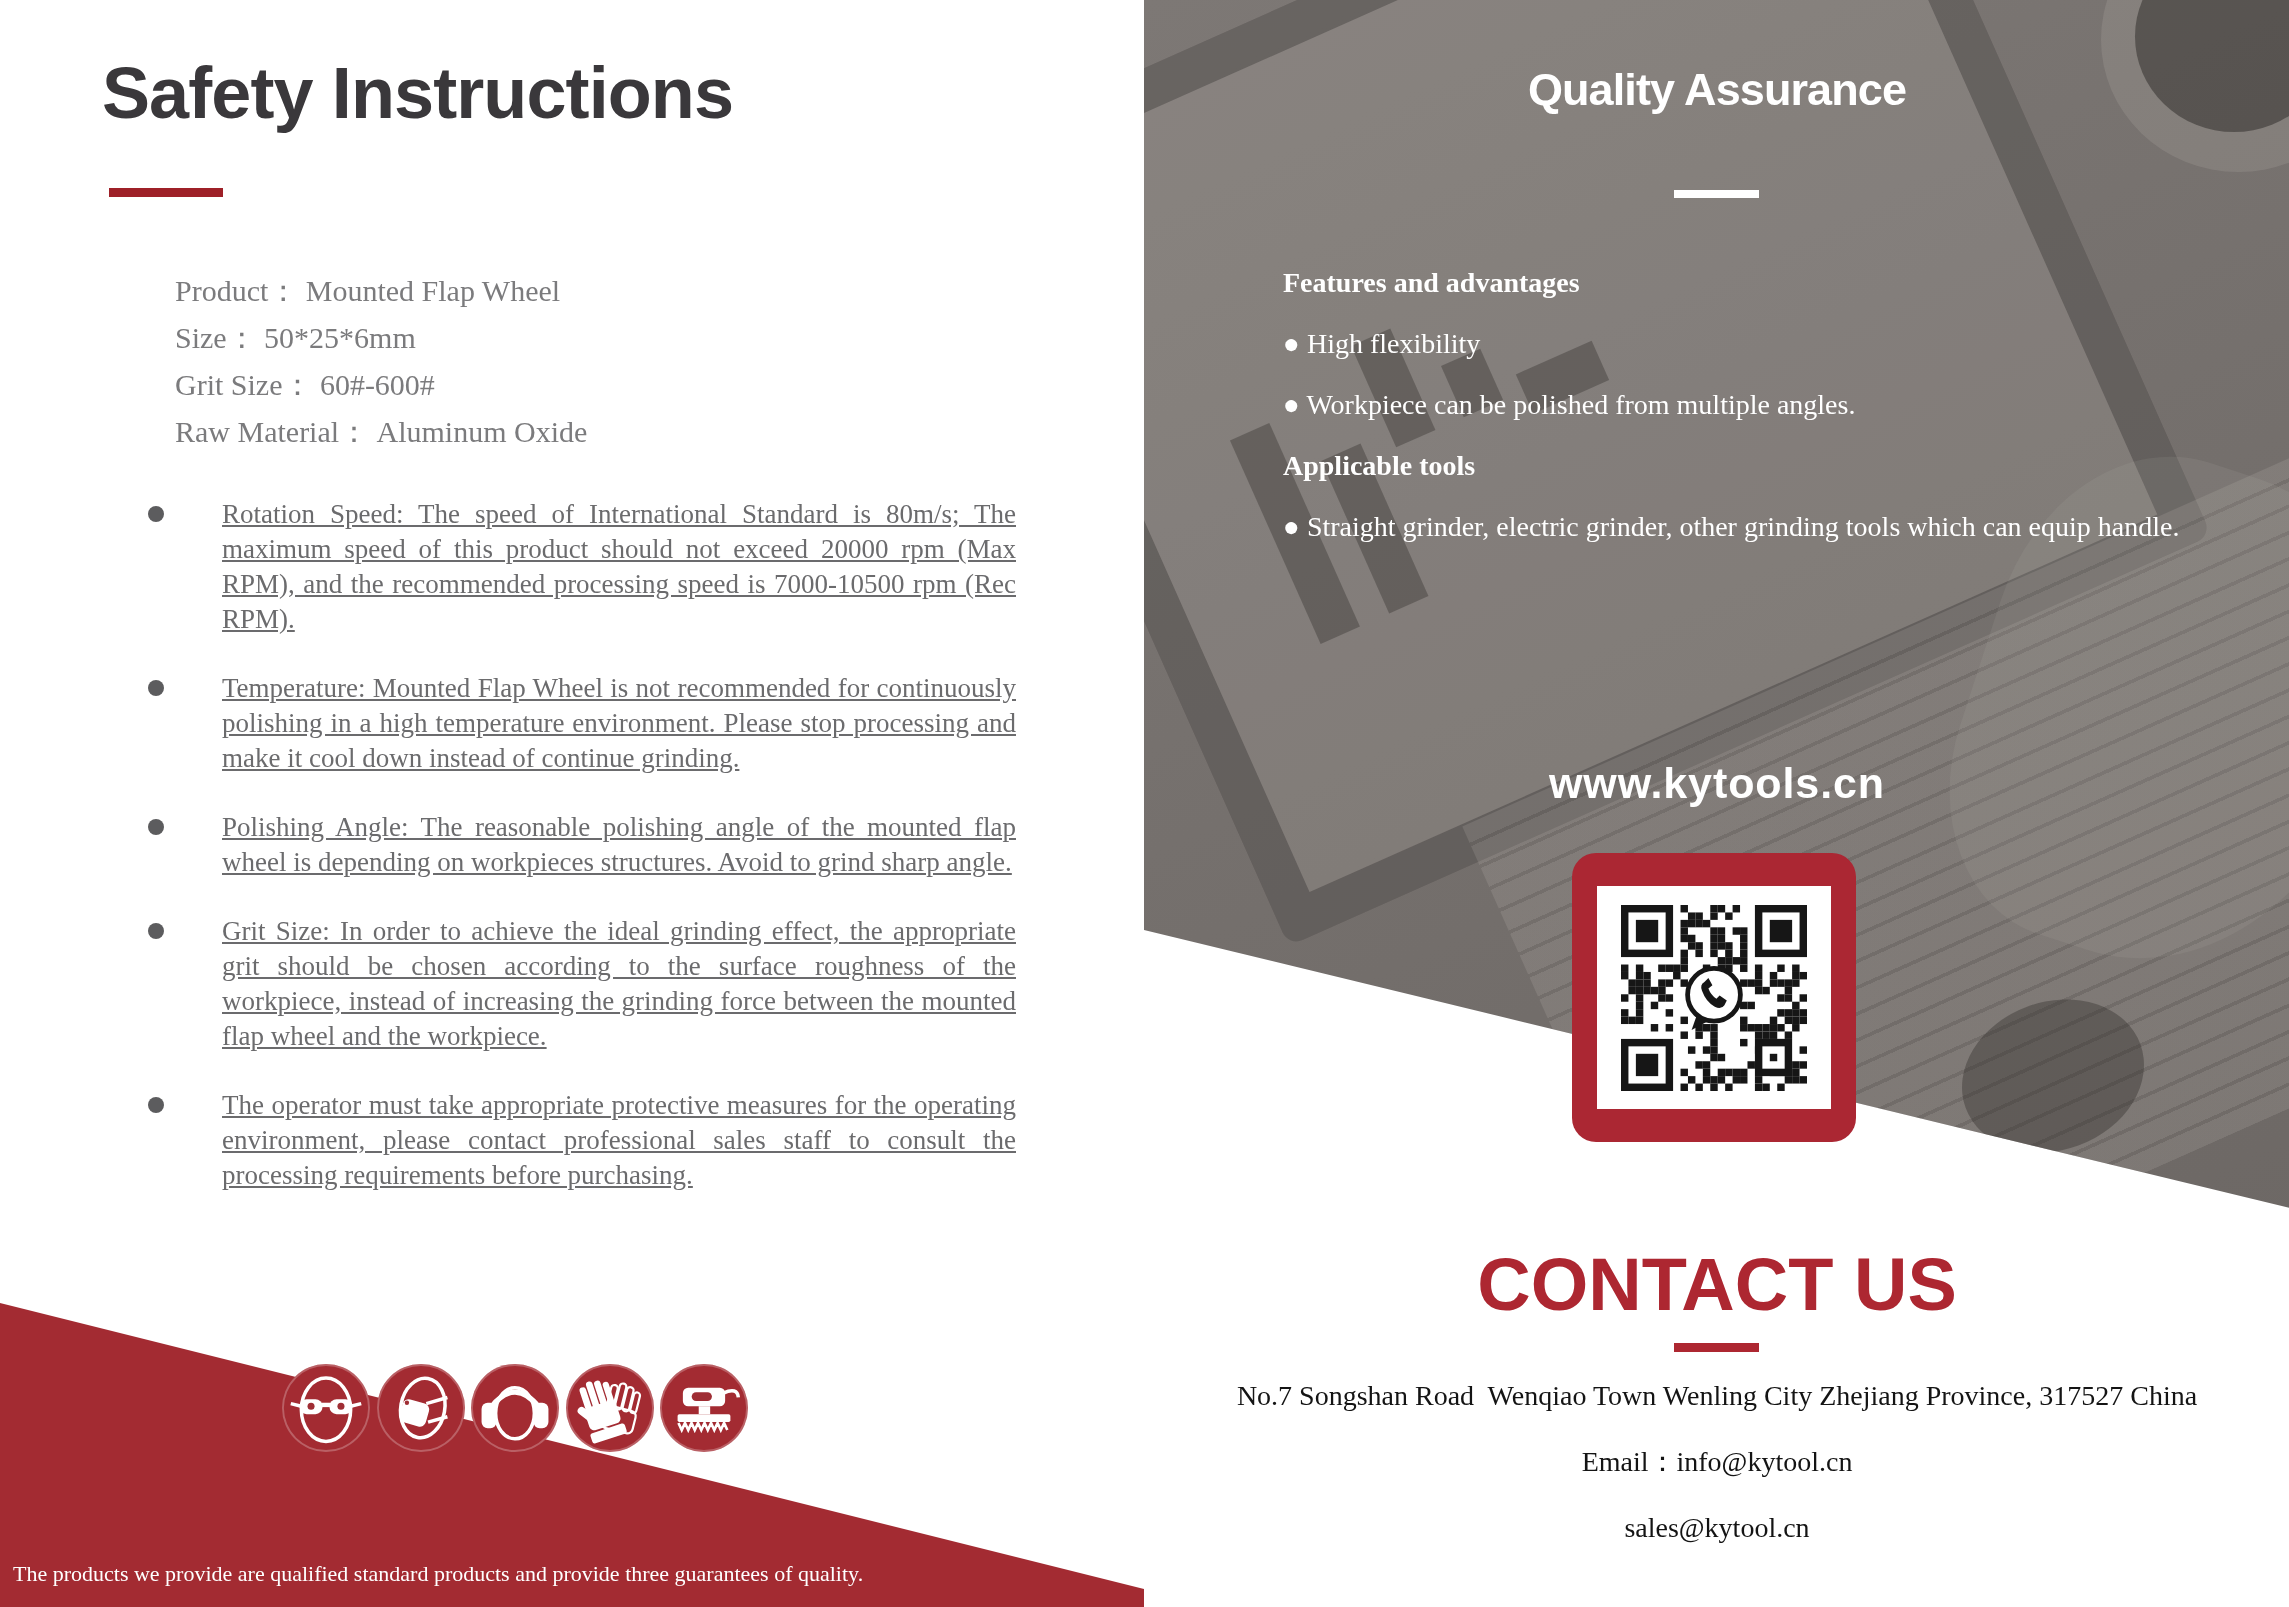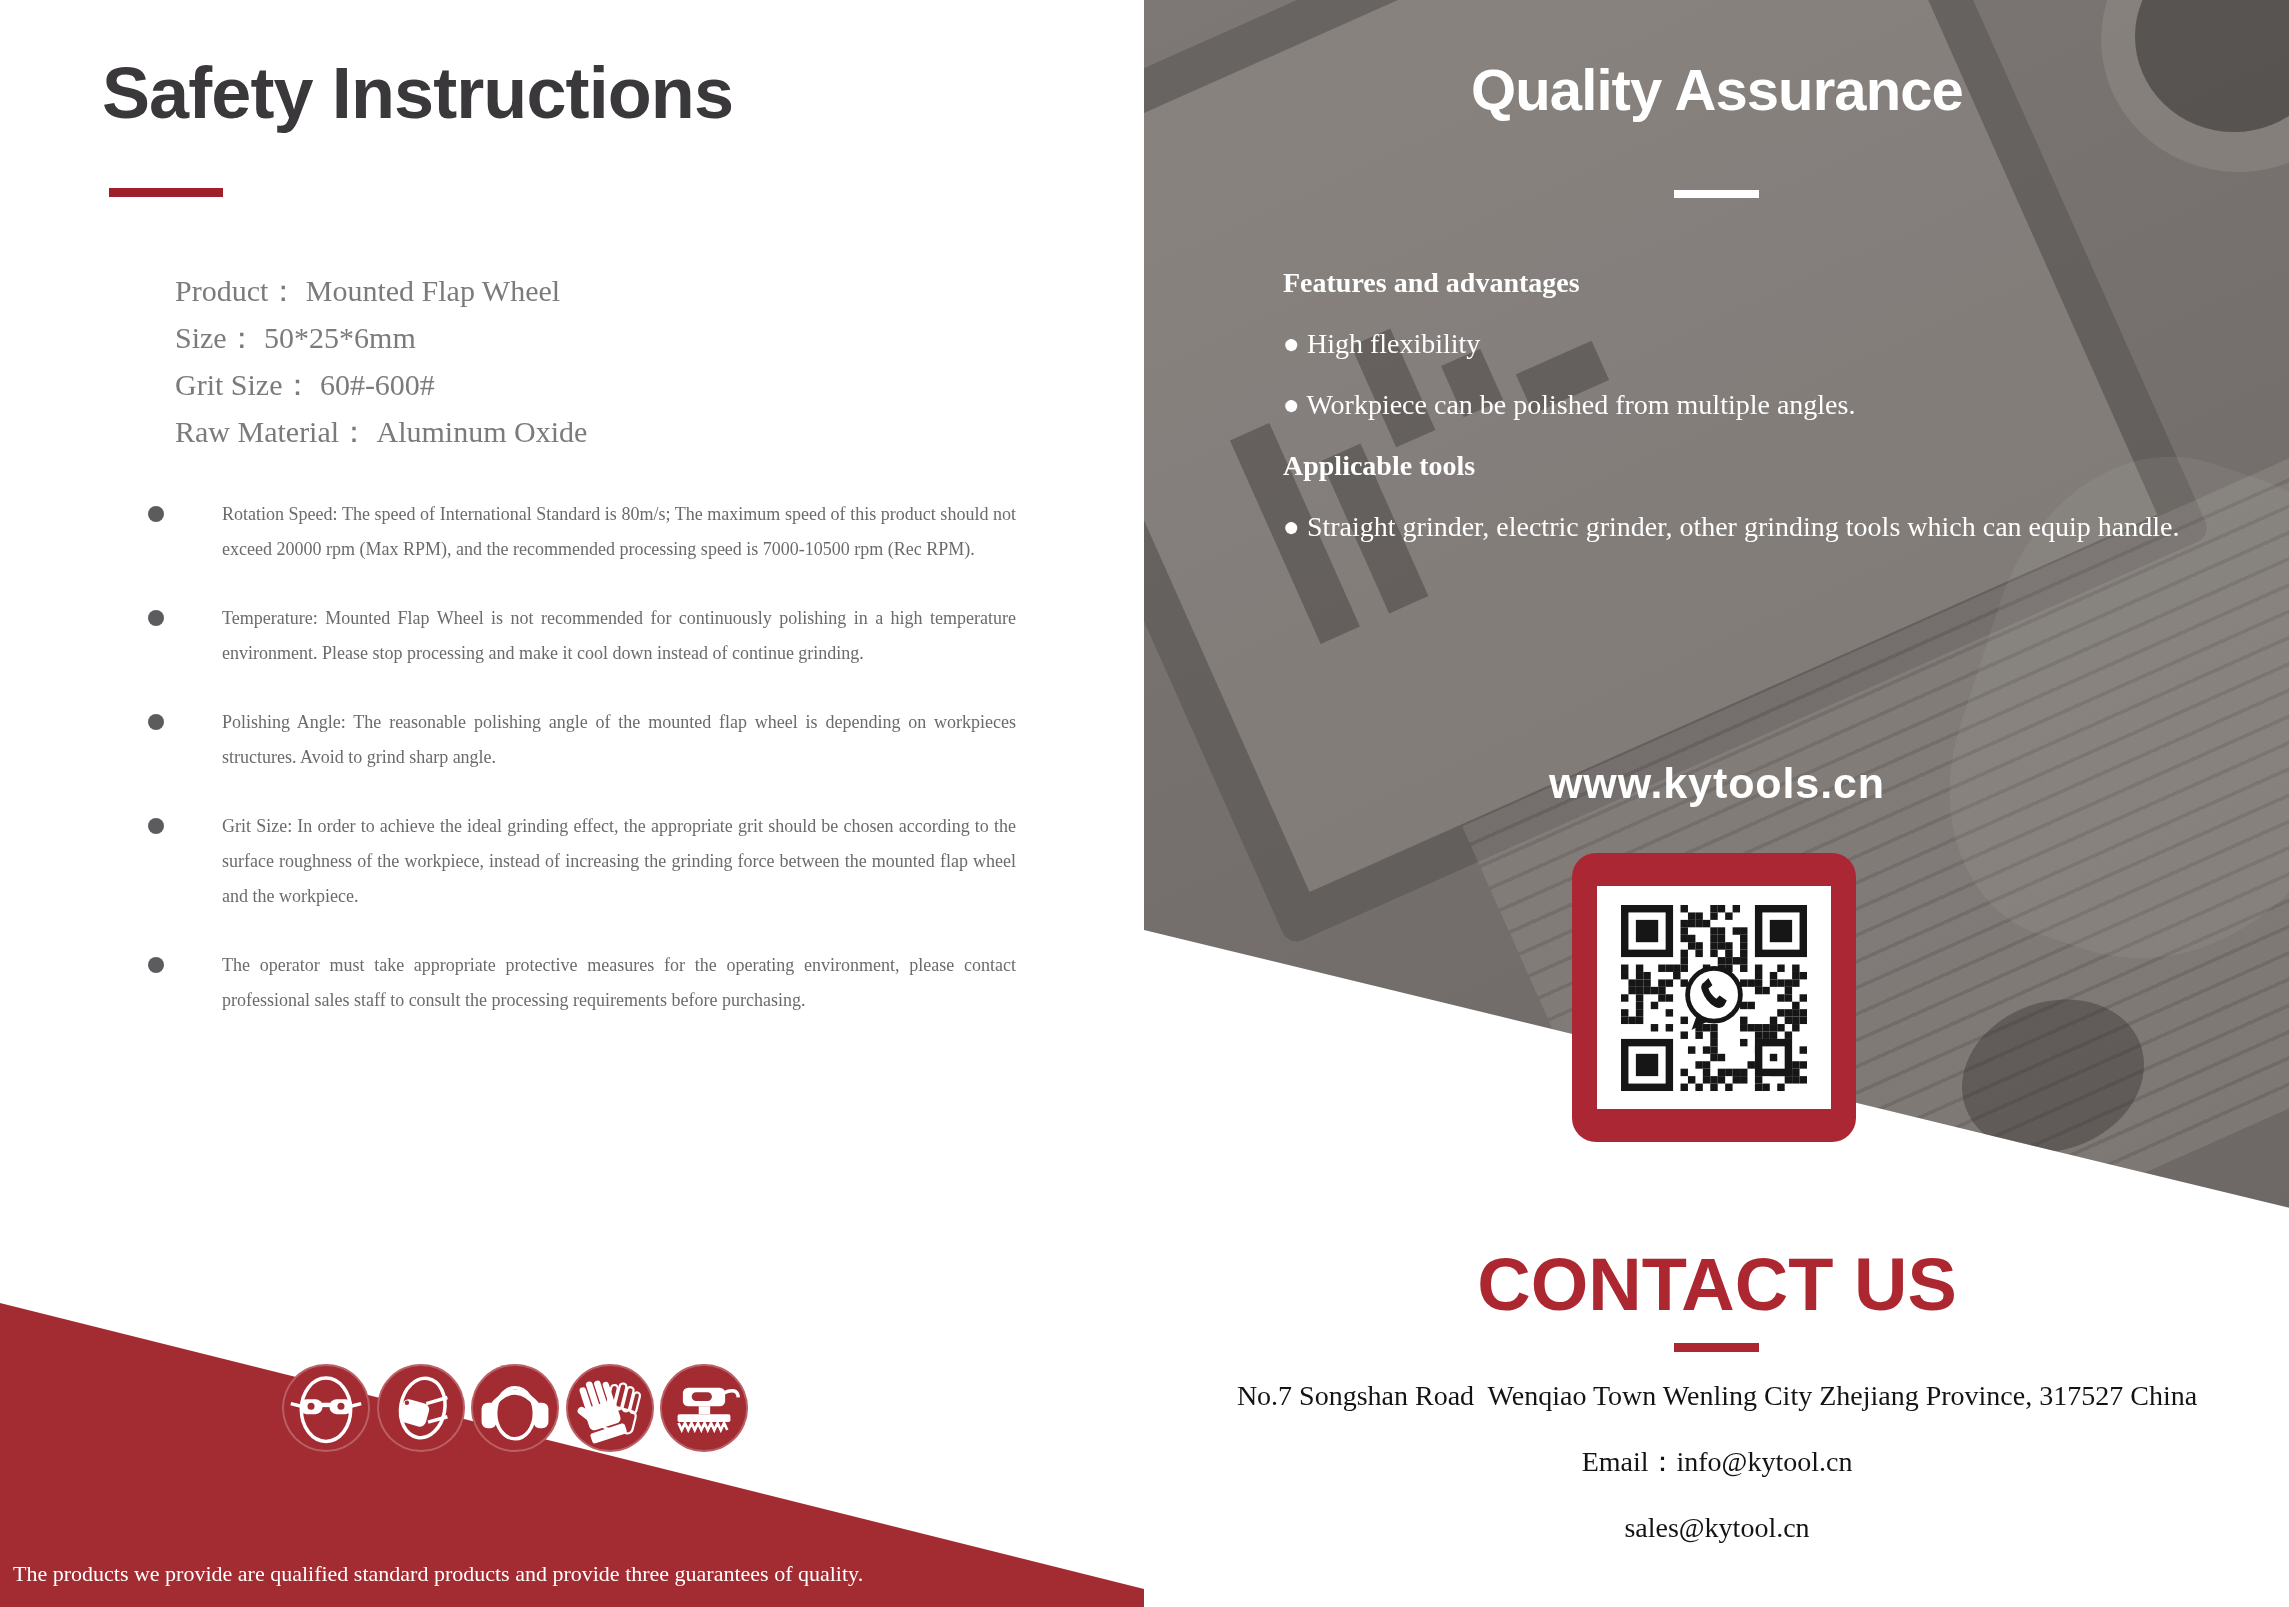--- a/index.html
+++ b/index.html
@@ -11,21 +11,21 @@
   .sa-title{position:absolute;left:102px;top:54px;margin:0;font-family:"Liberation Sans",sans-serif;
             font-weight:700;font-size:72px;line-height:78px;letter-spacing:-0.9px;
             color:var(--c-title,#3A383B);white-space:nowrap;}
   .sa-title-bar{position:absolute;left:109px;top:188px;width:114px;height:9.3px;
             background:var(--c-deep,#9E2028);}
   .product-info{position:absolute;left:139px;top:267px;width:835px;margin-left:36px;}
   .prod-row{font-size:30px;line-height:47px;color:var(--c-textlight,#7B7B7D);white-space:nowrap;}
   .prod-row .pv{padding-left:7.4px;}
   .bullet-list{position:absolute;left:139px;top:497px;width:877px;margin:0;padding:0;list-style:none;}
   .bullet-list li{position:relative;margin:0 0 34px 0;padding-left:83px;
-            font-size:18px;line-height:35px;color:var(--c-text,#6B6B6D);text-align:justify;}
+            font-size:27px;line-height:35px;color:var(--c-text,#6B6B6D);text-align:justify;text-decoration:underline;}
   .bullet-list .dot{position:absolute;left:9.3px;top:9.3px;width:16px;height:16px;border-radius:50%;
             background:#5c5c5e;}
   .red-triangle{position:absolute;left:0;top:0;width:1144px;height:1607px;z-index:1;
             background:var(--c-brand,#A32B32);
             clip-path:polygon(0px 1303px,1144px 1589px,1144px 1607px,0px 1607px);}
   .icons-row{position:absolute;left:282px;top:1364px;z-index:3;display:flex;gap:6.5px;}
   .ppe{width:88px;height:88px;border-radius:50%;background:var(--c-brand,#A32B32);
        box-shadow:0 0 0 1.9px rgba(255,255,255,.25) inset;}
   .ppe svg{width:100%;height:100%;display:block;}
   .footer-note{position:absolute;left:13px;top:1558px;z-index:3;color:#ffffff;font-size:22px;
@@ -44,21 +44,21 @@
        background:rgba(222,216,210,.13);}
   .ph-cup{left:991px;top:-59px;width:198px;height:191px;border-radius:50%;
        background:rgba(33,30,28,.45);}
   .ph-paper{left:399px;top:612px;width:928px;height:594px;transform:rotate(-24deg);
        background:repeating-linear-gradient(0deg,rgba(205,198,192,.16) 0 20.4px,rgba(120,114,110,.18) 20.4px 24px);}
   .ph-blob{left:816px;top:1002px;width:186px;height:148px;border-radius:50%;
        background:rgba(40,37,35,.35);transform:rotate(-20deg);}
   .ph-hand{right:-83px;top:464px;width:399px;height:501px;border-radius:45% 55% 60% 40%;
        background:rgba(200,192,186,.10);transform:rotate(18deg);}
   .qa-title{position:absolute;left:0;top:51px;width:100%;margin:0;text-align:center;
-       font-family:"Liberation Sans",sans-serif;font-weight:700;font-size:58px;line-height:78px;
+       font-family:"Liberation Sans",sans-serif;font-weight:700;font-size:45px;line-height:78px;
        color:#ffffff;letter-spacing:-0.9px;}
   .qa-title-bar{position:absolute;left:50%;top:190px;width:85px;height:8.3px;margin-left:-43px;
        background:#ffffff;}
   .features{position:absolute;left:139px;top:252px;width:1006px;color:#ffffff;}
   .feat-line{font-size:28px;line-height:61px;white-space:pre-wrap;}
   .feat-head{font-weight:700;}
   .website{position:absolute;left:0;top:759px;width:100%;text-align:center;color:#ffffff;
        font-family:"Liberation Sans",sans-serif;font-weight:700;font-size:43px;letter-spacing:0.9px;}
   .qr-frame{position:absolute;left:50%;top:853px;width:284px;height:289px;margin-left:-145px;
        background:var(--c-qr,#AB2733);border-radius:24px;z-index:2;}

